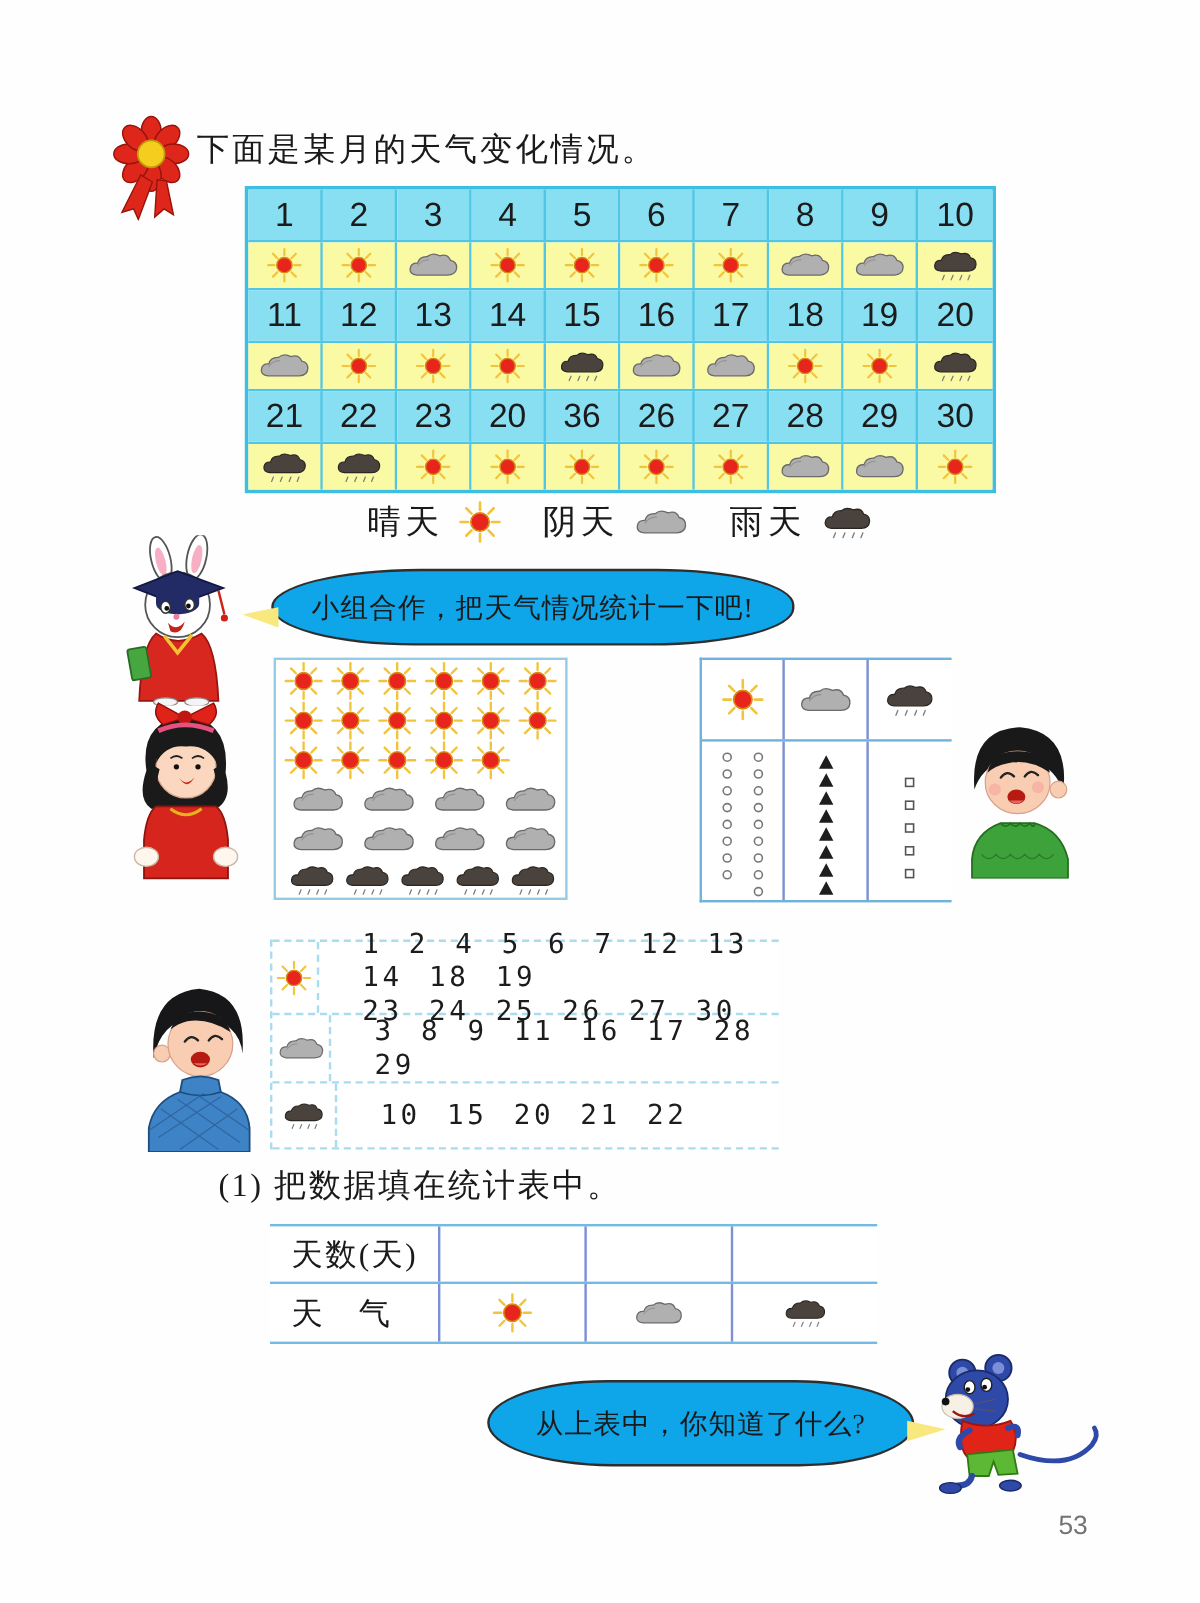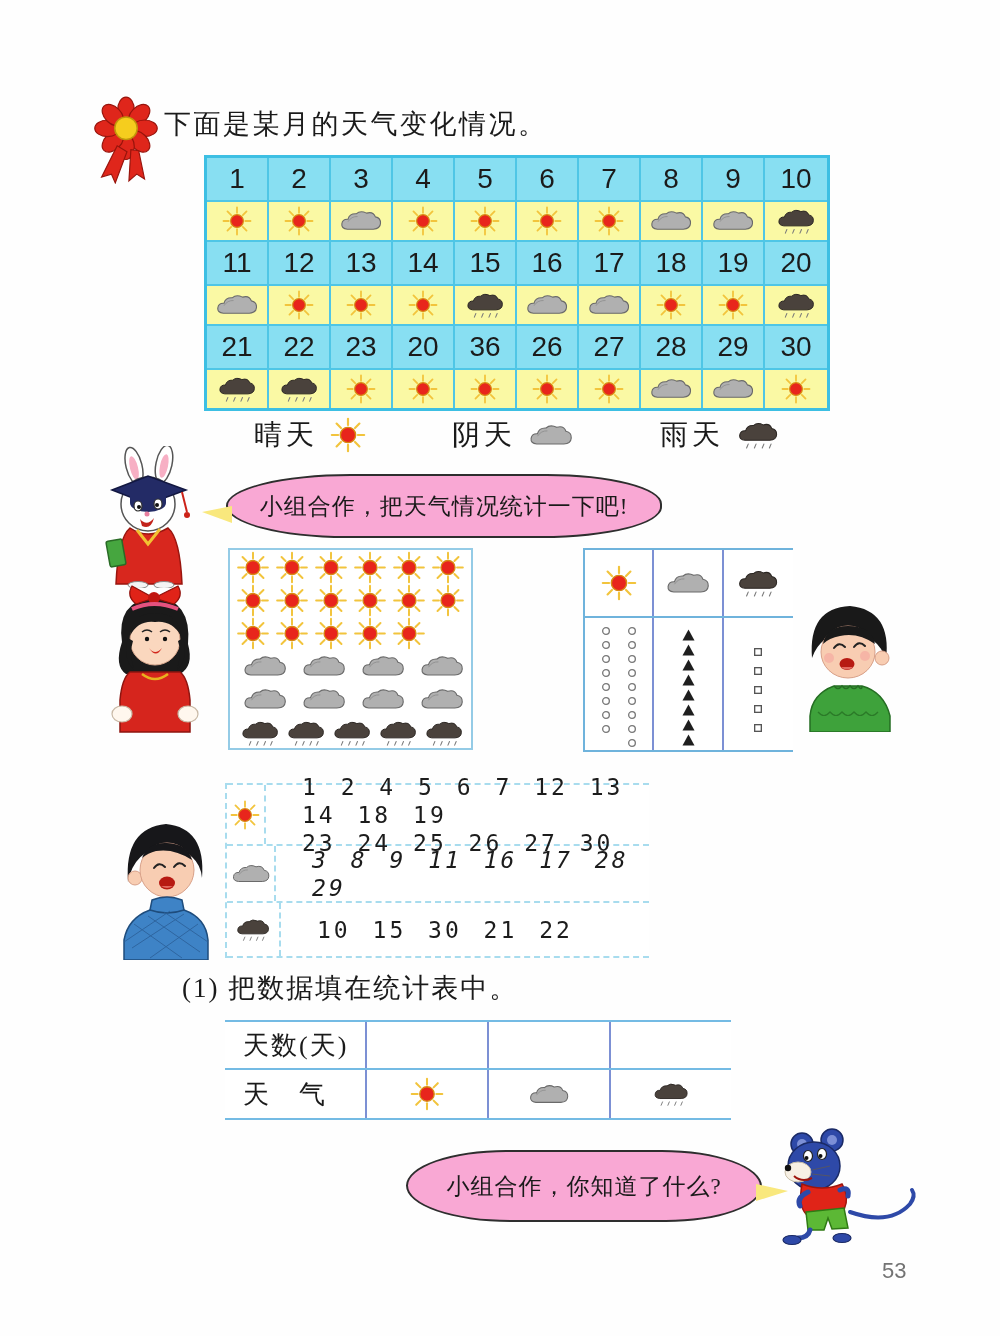--- a/index.html
+++ b/index.html
@@ -22,29 +22,29 @@
   .cal-cell { width:62px; display:flex; align-items:center; justify-content:center; border-right:2px solid #4fc6e6; }
   .cal-cell:last-child { border-right:none; }
   .cal-num { height:42px; background:#88dff2; font-family:"Liberation Sans","DejaVu Sans",sans-serif; font-size:28px; color:#1b1b1b; }
   .cal-ic { height:38px; background:#faf9a4; }
   .cal-icon.sun { width:30px; height:30px; }
   .cal-icon.cloud { width:44px; height:26px; }
   .cal-icon.rain { width:42px; height:28px; }
 
   
   #legend { position:absolute; left:204px; top:412px; width:626px; height:46px;
-    display:flex; align-items:center; justify-content:center; column-gap:86px; }
+    display:flex; align-items:center; justify-content:center; column-gap:34px; }
   .legend-item { display:flex; align-items:center; gap:12px; }
   .legend-label { font-size:28px; letter-spacing:4px; }
   .legend-icon.sun { width:36px; height:36px; }
   .legend-icon.cloud { width:46px; height:27px; }
   .legend-icon.rain { width:44px; height:30px; }
 
   
-  .bubble { position:absolute; background:#f9a8d4; border:2px solid #2e2e2e;
+  .bubble { position:absolute; background:#0ea5e9; border:2px solid #2e2e2e;
     display:flex; align-items:center; justify-content:center; font-size:23px; letter-spacing:1px; }
   #bubble1 { left:226px; top:474px; width:436px; height:64px; border-radius:52% 48% 50% 50% / 90% 85% 88% 92%; }
   #bubble1::before { content:""; position:absolute; left:-26px; top:30px; width:0; height:0;
     border-top:6px solid transparent; border-bottom:11px solid transparent; border-right:30px solid #f9e87d; }
   #bubble2 { left:406px; top:1150px; width:356px; height:72px; border-radius:50% 50% 48% 52% / 88% 90% 86% 90%; }
   #bubble2::after { content:""; position:absolute; right:-28px; top:32px; width:0; height:0;
     border-top:7px solid transparent; border-bottom:10px solid transparent; border-left:32px solid #f9e87d; }
 
   
   #pictograph { position:absolute; left:228px; top:548px; width:245px; height:202px;
@@ -80,21 +80,21 @@
   #girl { left:102px; top:582px; width:110px; height:152px; }
   #boy-green { left:798px; top:594px; width:108px; height:138px; }
   #boy-blue { left:112px; top:812px; width:108px; height:148px; }
   #mouse { left:750px; top:1126px; width:172px; height:120px; }
 
   
   #records { position:absolute; left:225px; top:783px; width:424px; border-left:2px dashed #a8dcee; background:#fff; }
   .rec-row { display:flex; border-top:2px dashed #a8dcee; }
   .rec-row:last-child { border-bottom:2px dashed #a8dcee; }
   .rec-row:nth-child(1) { height:61px; }
-  .rec-row:nth-child(2) { height:57px;font-style:italic; }
+  .rec-row:nth-child(2) { height:57px; }
   .rec-row:nth-child(3) { height:57px; }
   .rec-ic { width:54px; border-right:2px dashed #a8dcee; display:flex; align-items:center; justify-content:center; }
   .rec-icon.sun { width:30px; height:30px; }
   .rec-icon.cloud { width:40px; height:24px; }
   .rec-icon.rain { width:36px; height:25px; }
   .rec-lines { padding-left:36px; display:flex; flex-direction:column; justify-content:center; }
   .rec-line { font-family:"DejaVu Sans Mono","Liberation Mono",monospace; font-size:23px;
     letter-spacing:3px; word-spacing:5px; color:#1c1c1c; line-height:28px; }
 
   
@@ -761,21 +761,21 @@
           <div class="rec-line">3 8 9 11 16 17 28 29</div>
         </div>
       </div>
       <div class="rec-row">
         <div class="rec-ic">
           <svg class="rec-icon rain">
             <use href="#sym-rain"></use>
           </svg>
         </div>
         <div class="rec-lines">
-          <div class="rec-line">10 15 30 21 22</div>
+          <div class="rec-line">10 15 20 21 22</div>
         </div>
       </div>
     </div>
   <svg id="boy-blue" class="char">
       <use href="#sym-boyb"></use>
     </svg>
 
   <div id="task">(1) 把数据填在统计表中。</div>
 
   <div id="stats">
@@ -799,20 +799,20 @@
         </div>
         <div class="st-cell">
           <svg class="st-icon rain">
             <use href="#sym-rain"></use>
           </svg>
         </div>
       </div>
   </div>
 
   <div id="bubble2" class="bubble">
-    <span>小组合作，你知道了什么?</span>
+    <span>从上表中，你知道了什么?</span>
   </div>
   <svg id="mouse" class="char">
       <use href="#sym-mouse"></use>
     </svg>
 
   <div id="pageno">53</div>
 </div>
 
 </body></html>

